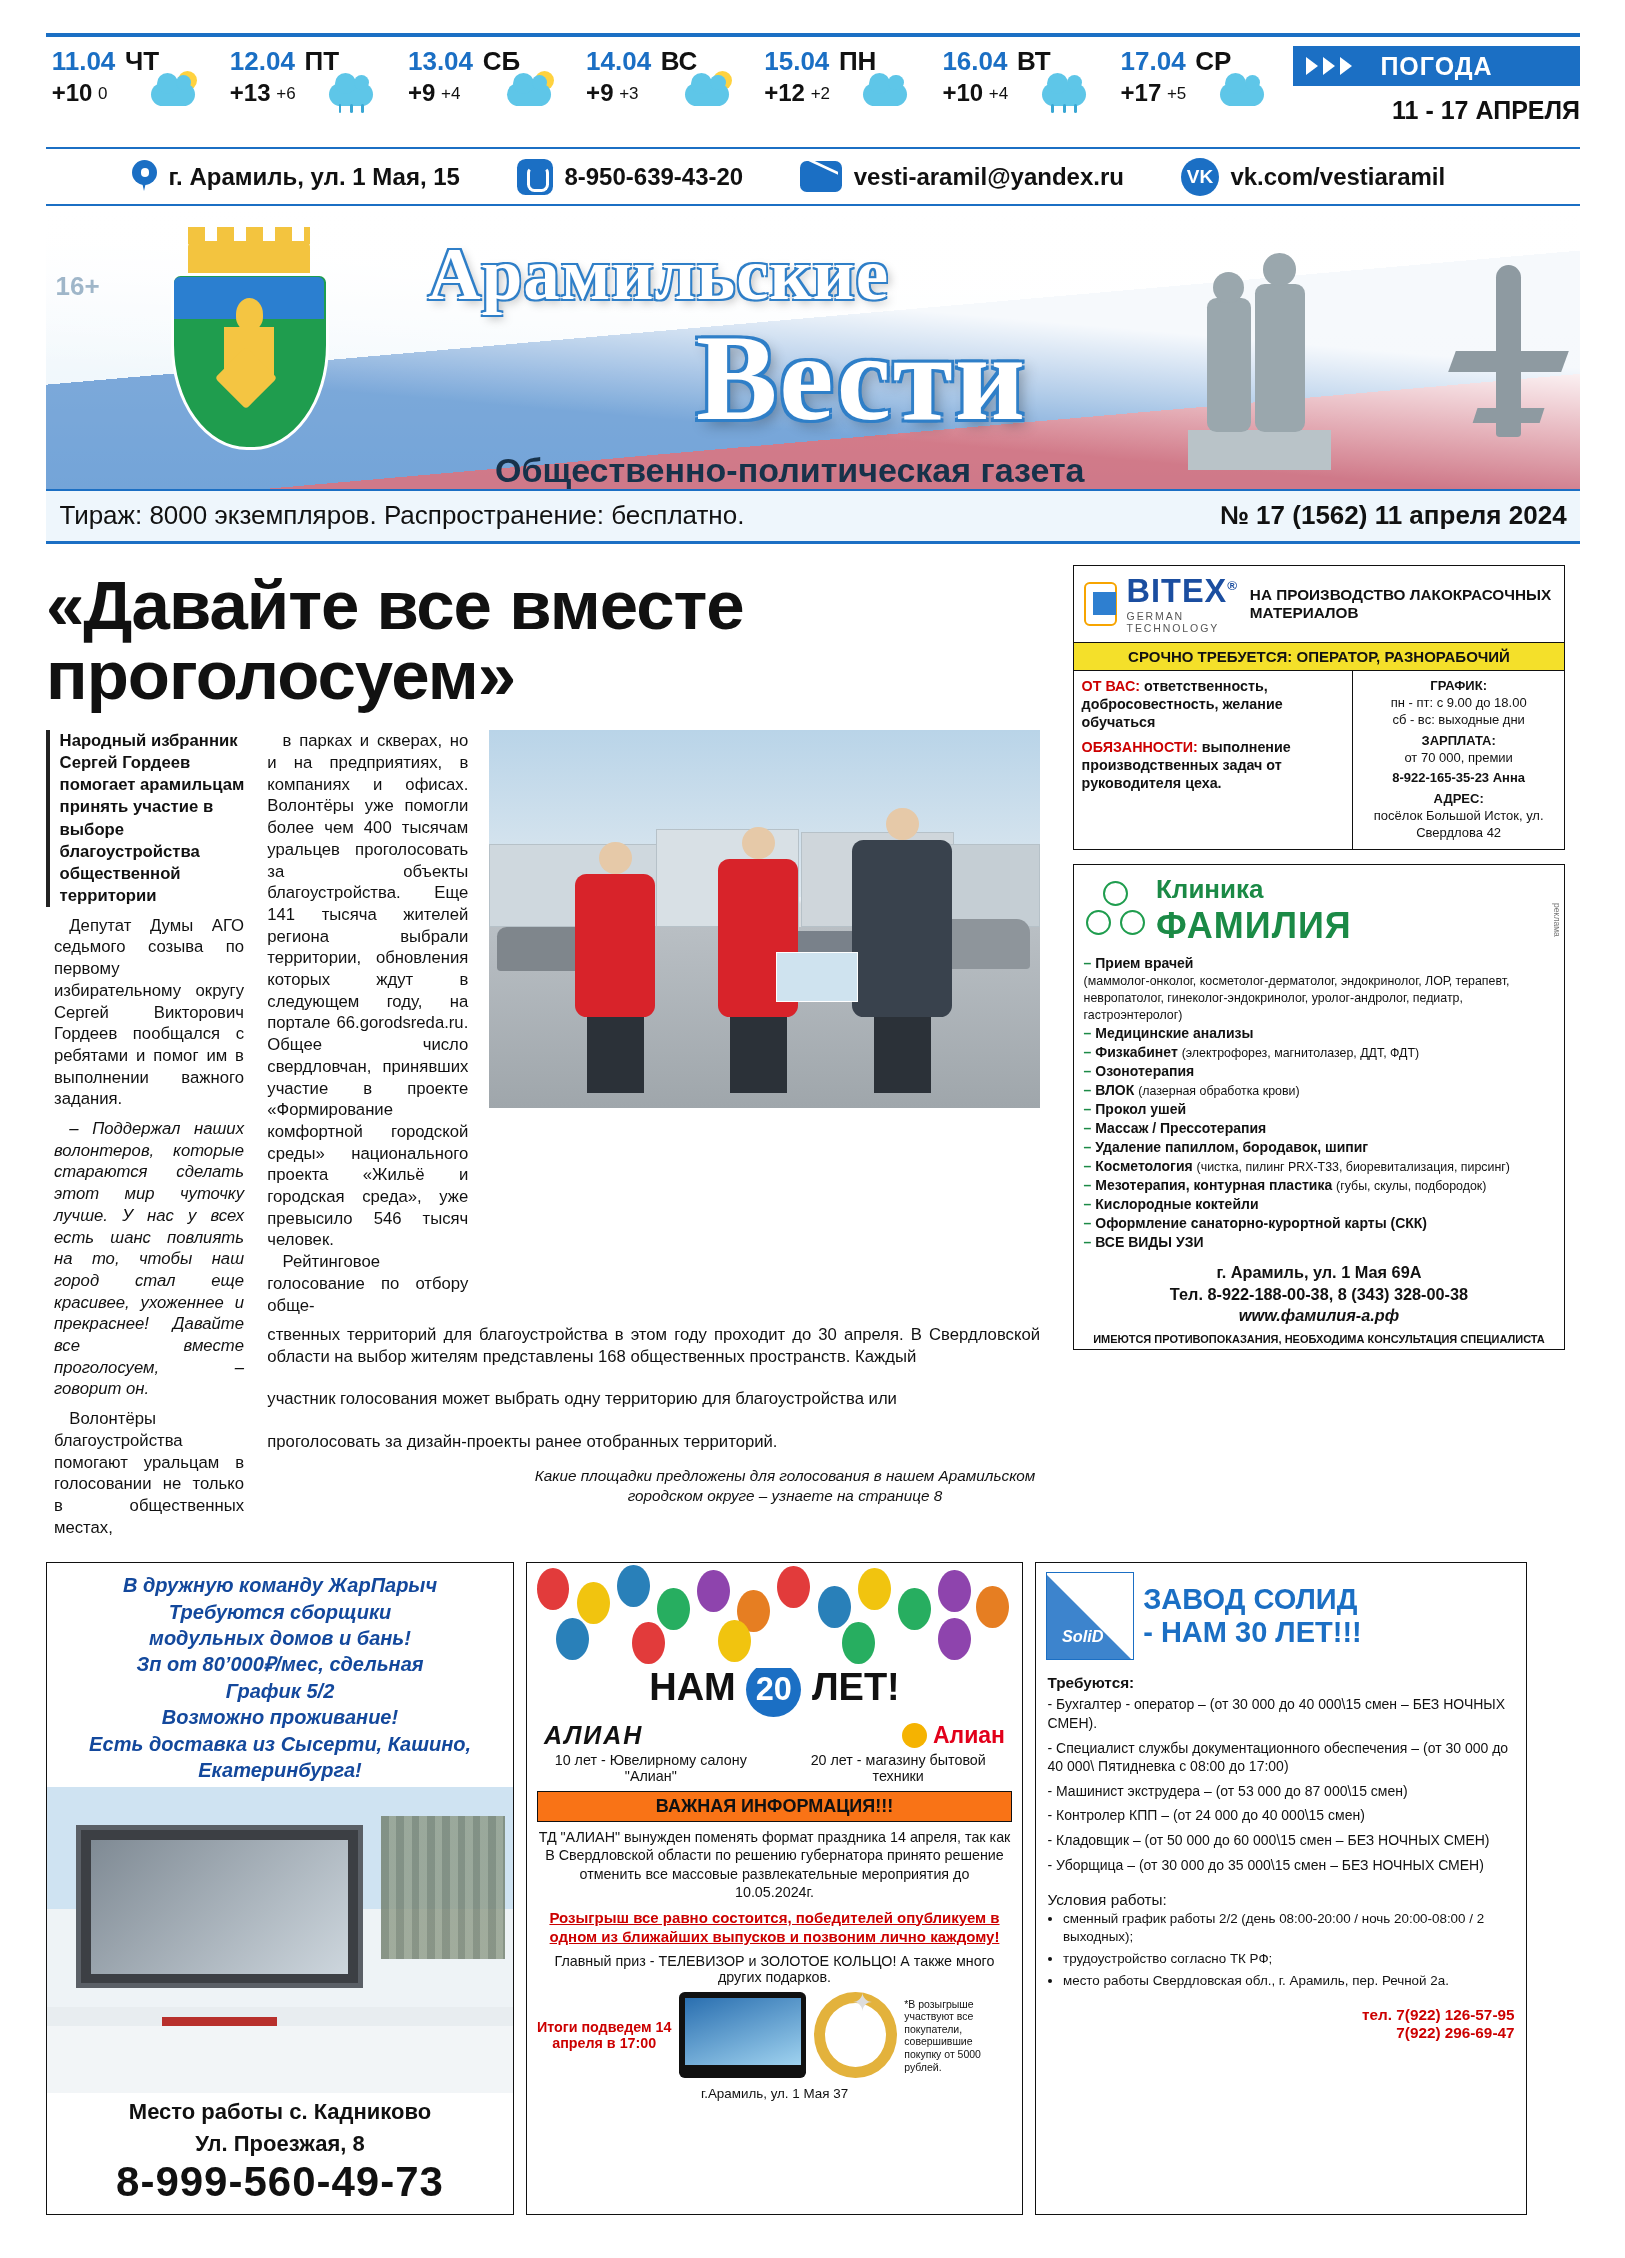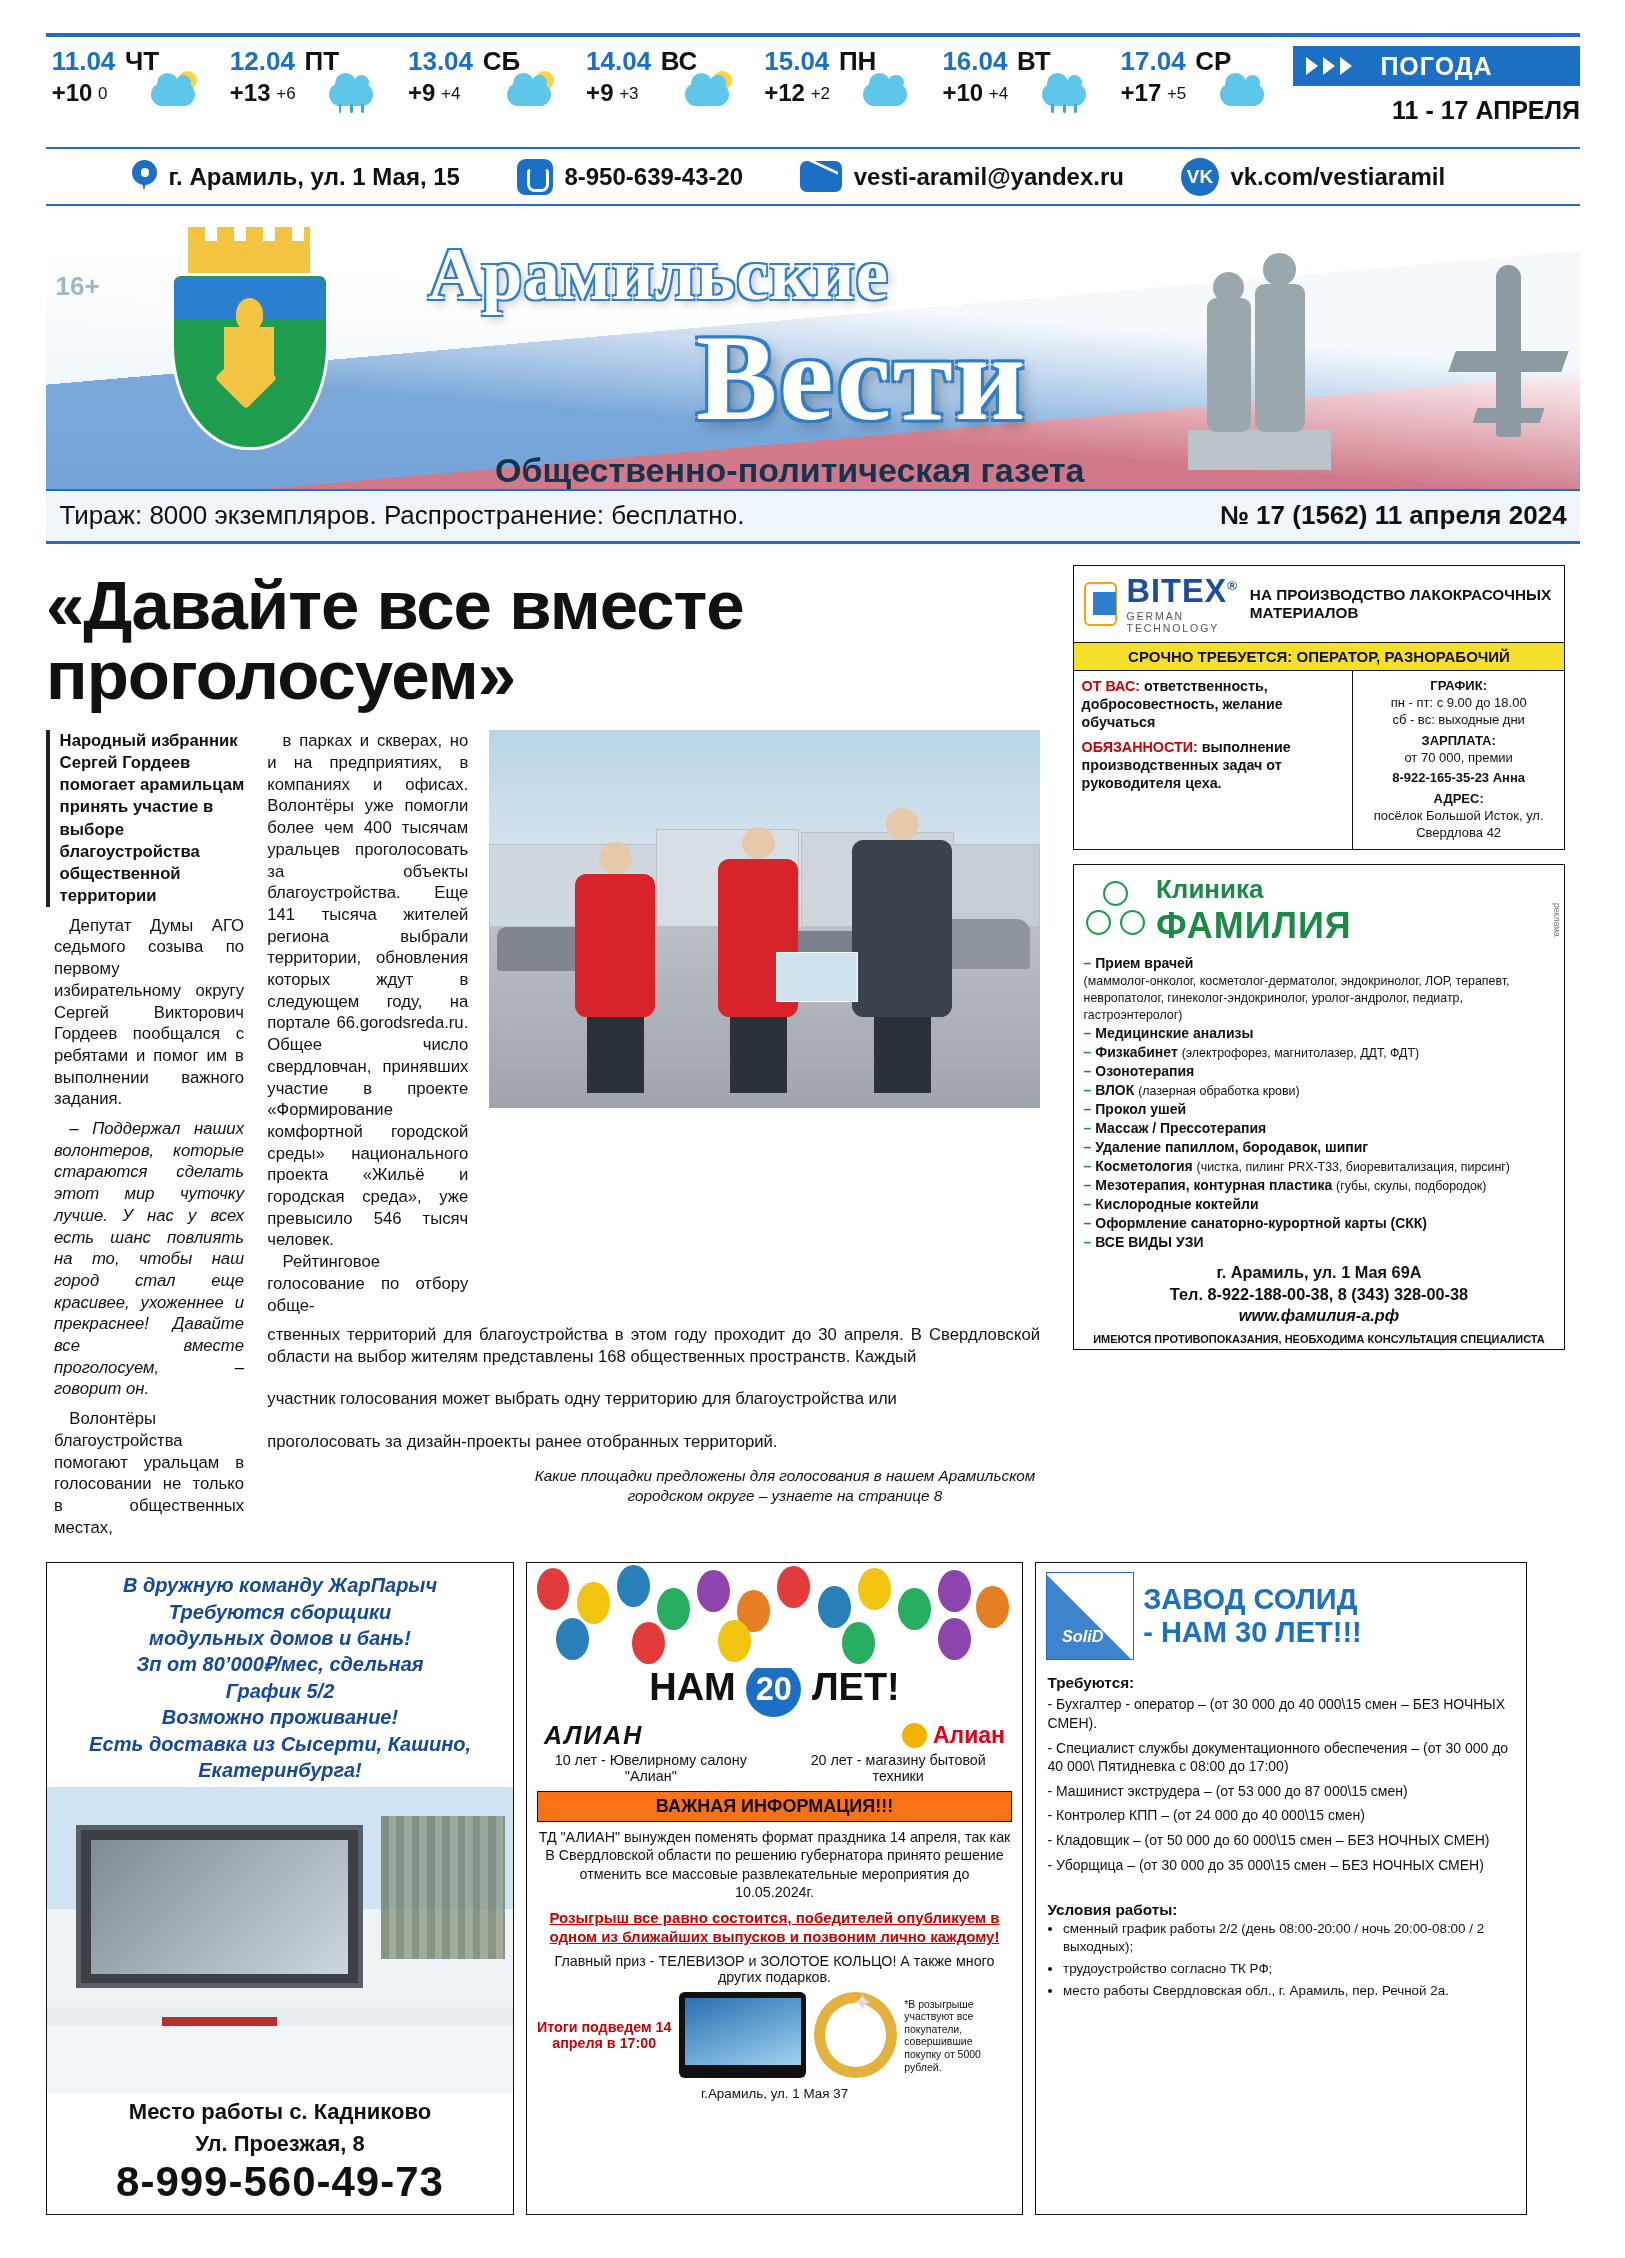--- a/index.html
+++ b/index.html
@@ -267,21 +267,21 @@
   .adSolid { width:492px; border:1.4px solid #111; background:#fff; }
   .adSolid .hdr { display:flex; align-items:center; gap:9.6px; padding:9.6px; }
   .adSolid .logo { width:88px; height:88px; border:1.9px solid #1b6fc4; position:relative; background:#fff;}
   .adSolid .logo .tri { position:absolute; left:0; bottom:0; width:0;height:0;
      border-left:84px solid #1b6fc4; border-top:84px solid transparent; opacity:.85;}
   .adSolid .logo .txt { position:absolute; left:15.3px; bottom:13px; color:#fff; font-size:16.3px; font-weight:bold; font-style:italic;}
   .adSolid .ttl { color:#1b6fc4; font-weight:bold; font-size:29px; line-height:1.15; }
   .adSolid .req { font-weight:bold; font-size:15.3px; padding:3.8px 11.5px; }
   .adSolid ul { margin:0; padding:0 11.5px 3.8px 11.5px; list-style:none; font-size:14px; line-height:1.3;}
   .adSolid ul li { margin-bottom:6.7px; }
-  .adSolid .cond { font-weight:bold; font-size:15.3px; padding:5.7px 11.5px 1.9px;margin-top:10px; }
+  .adSolid .cond { font-weight:normal; font-size:15.3px; padding:5.7px 11.5px 1.9px; }
   .adSolid ol { margin:0; padding:0 11.5px 5.7px 27px; font-size:13.4px; line-height:1.3; }
   .adSolid ol li { margin-bottom:4.8px; }
   .adSolid .phones { text-align:right; color:#c00; font-weight:bold; font-size:15.3px; padding:5.7px 11.5px 9.6px;}
 </style>
 </head>
 <body>
 
 <div class="page">
 
   <div class="topbar"></div>
@@ -704,17 +704,21 @@
         <li>- Контролер КПП – (от 24 000 до 40 000\15 смен)</li>
         <li>- Кладовщик – (от 50 000 до 60 000\15 смен – БЕЗ НОЧНЫХ СМЕН)</li>
         <li>- Уборщица – (от 30 000 до 35 000\15 смен – БЕЗ НОЧНЫХ СМЕН)</li>
       </ul>
       <div class="cond">Условия работы:</div>
       <ol style="list-style:disc">
         <li>сменный график работы 2/2 (день 08:00-20:00 / ночь 20:00-08:00 / 2 выходных);</li>
         <li>трудоустройство согласно ТК РФ;</li>
         <li>место работы Свердловская обл., г. Арамиль, пер. Речной 2а.</li>
       </ol>
+      <div class="phones">
+        <div>тел. 7(922) 126-57-95</div>
+        <div>7(922) 296-69-47</div>
+      </div>
     </div>
 
   </div>
 </div>
 
 
 </body></html>

